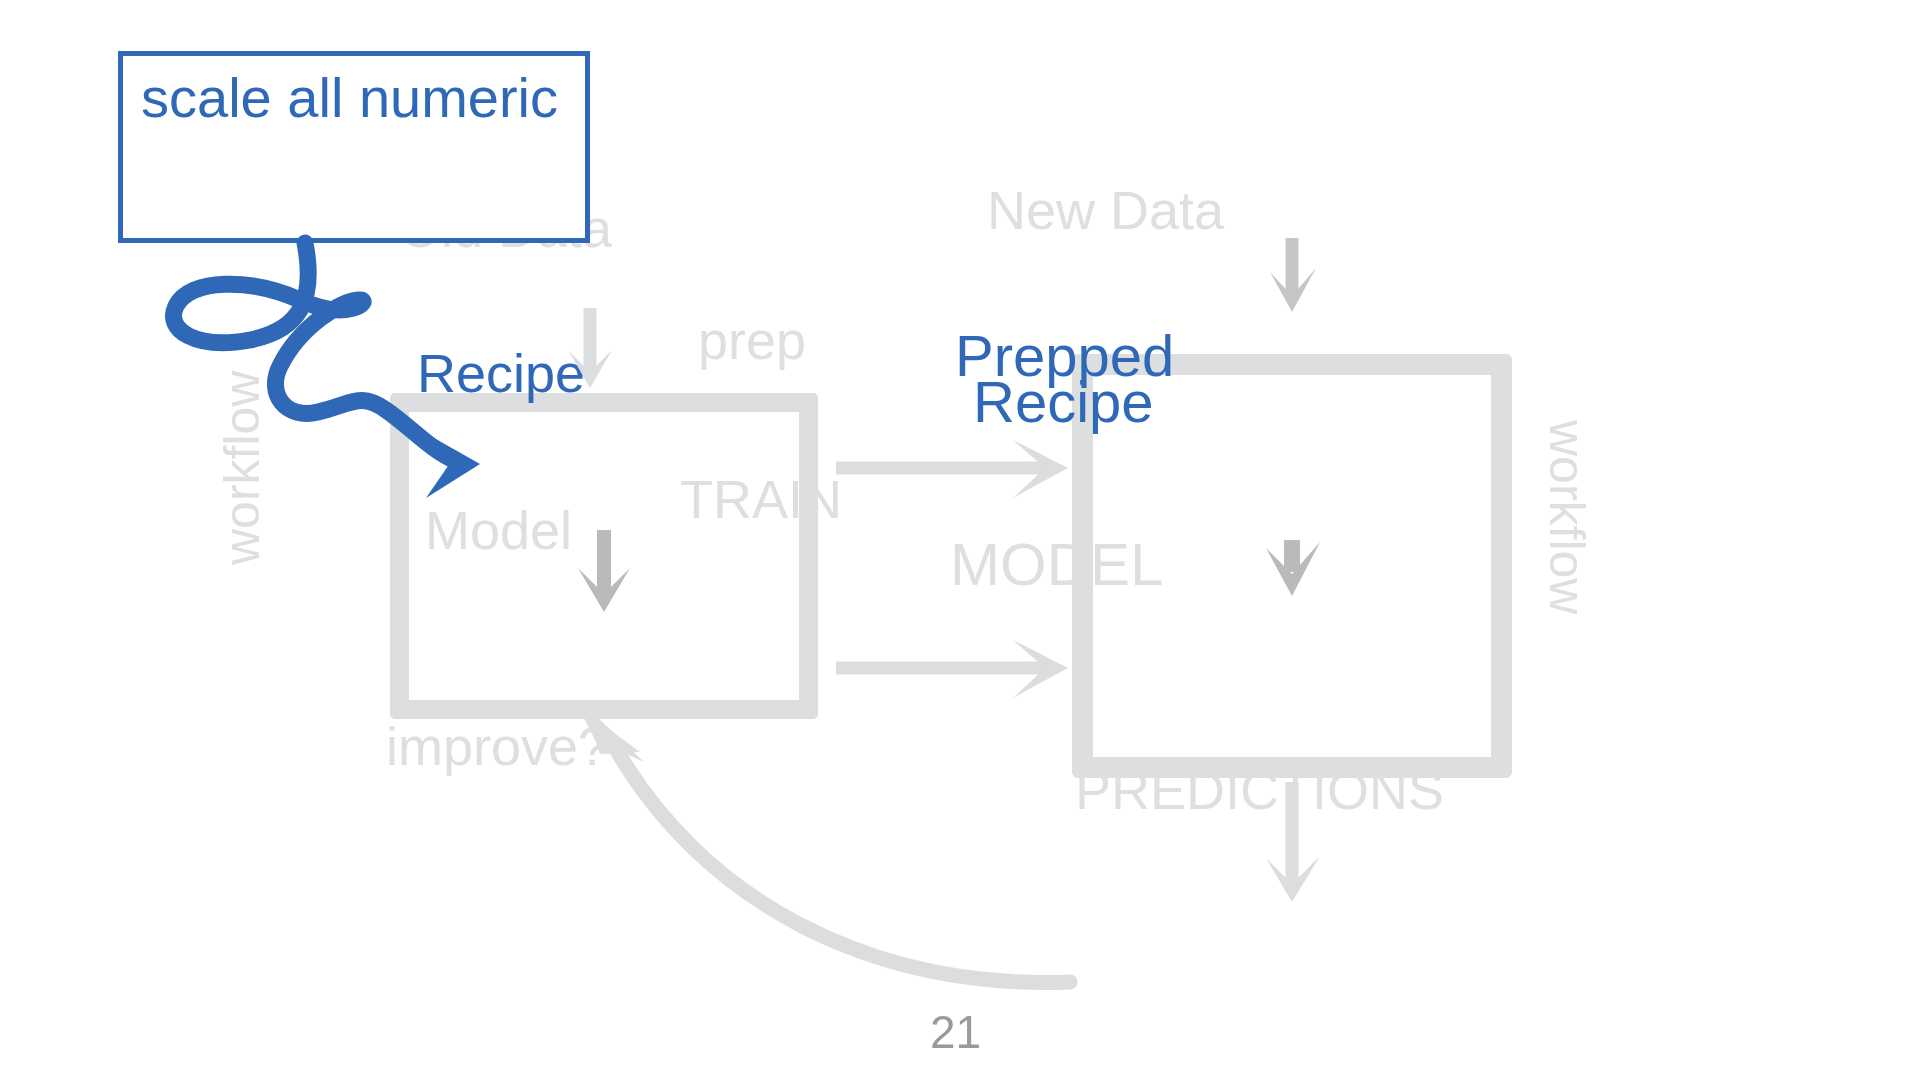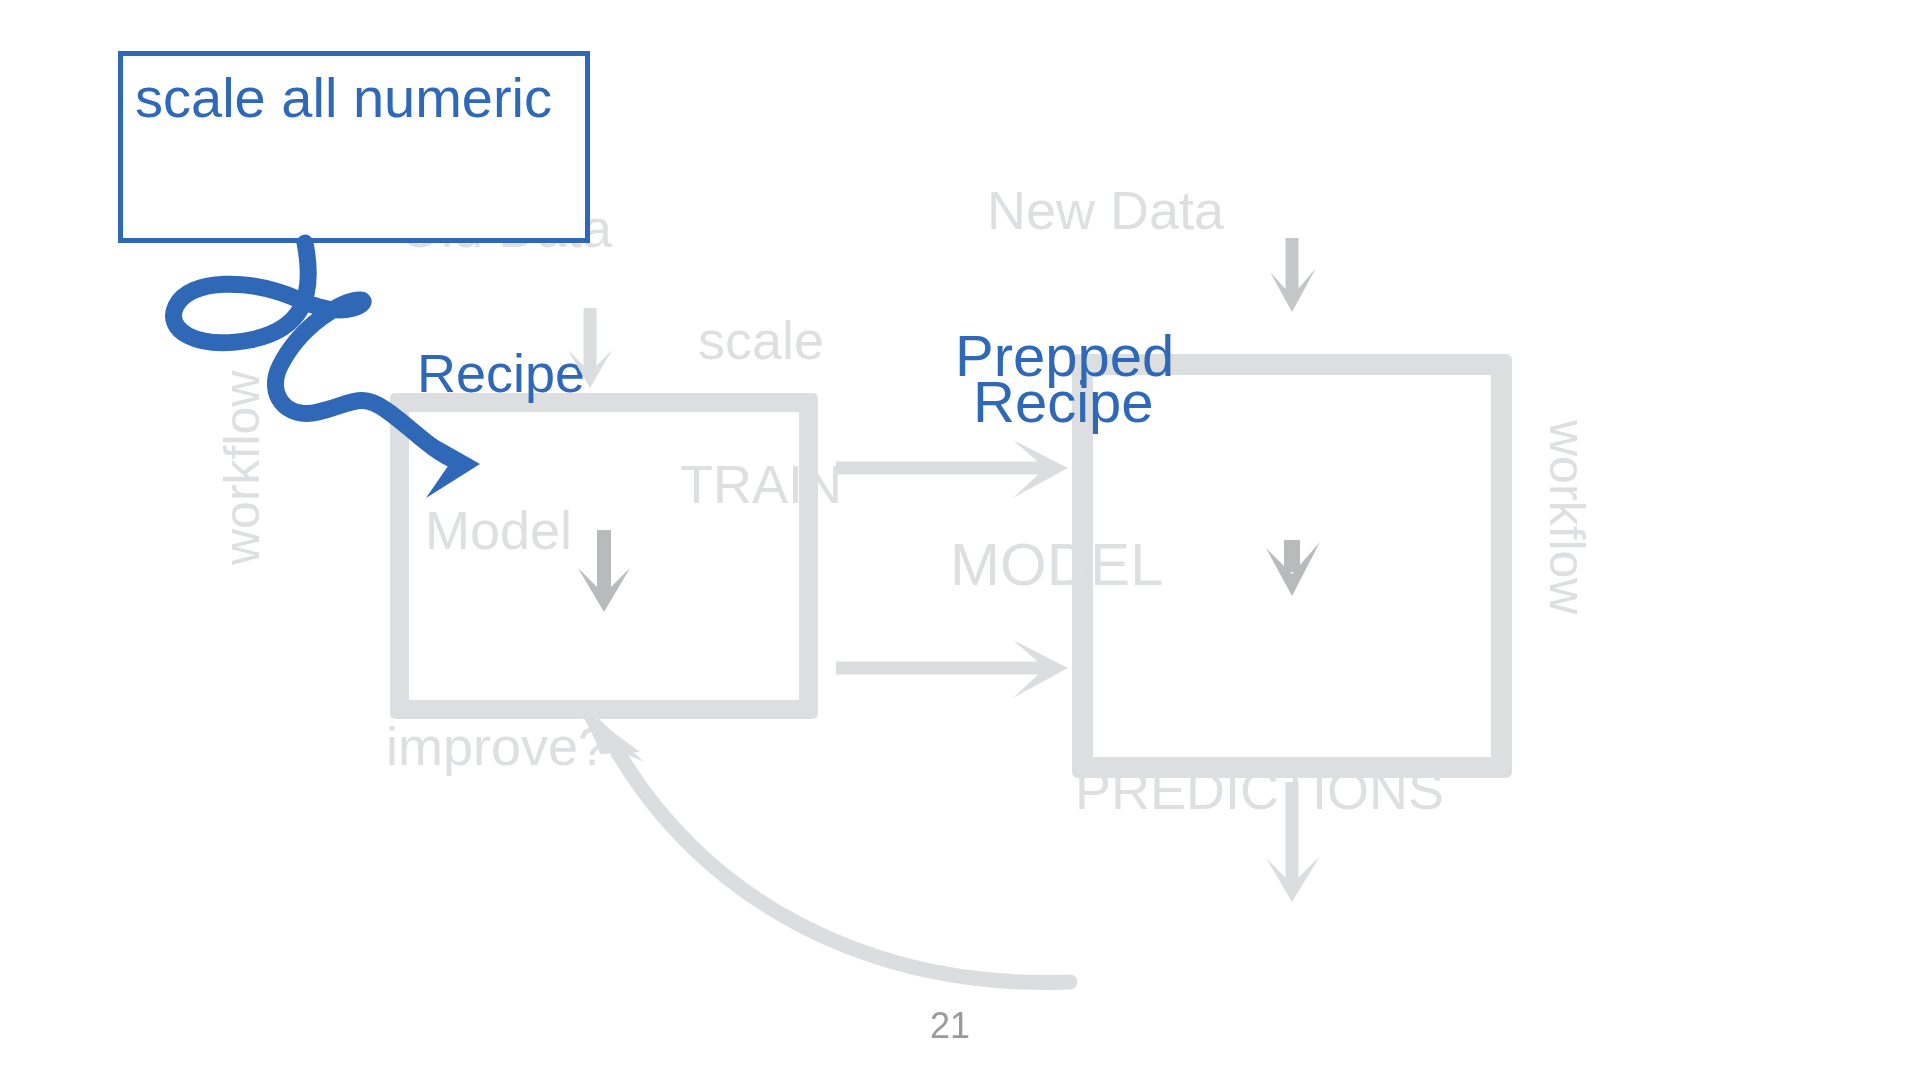--- a/index.html
+++ b/index.html
@@ -133,21 +133,21 @@
     pointer-events: none;
   }
   .svg-layer.under { z-index: 1; }
   .svg-layer.over  { z-index: 5; }
 
   .slide-num {
     position: absolute;
     left: 930px;
     top: 1005px;
     color: #9a9a9a;
-    font-size: 36px;
+    font-size: 46px;
   }
 </style>
 </head>
 <body>
 
 <div id="slide">
 
   <svg class="svg-layer under" viewBox="0 0 1920 1080">
 
     <g>
@@ -203,35 +203,35 @@
 
   <div class="txt label-ghost" style="left:425px; top:502px;">Model</div>
 
   <div class="txt label-blue-lg" style="left:955px; top:326px;">Prepped</div>
 
   <div class="txt label-blue-lg" style="left:973px; top:372px;">Recipe</div>
 
 
   <div class="txt label-ghost-lg" style="left:950px; top:533px;">MODEL</div>
 
-  <div class="txt label-ghost" style="left:698px; top:312px;">scale</div>
-
-  <div class="txt label-ghost" style="left:680px; top:456px;text-align:center;">TRAIN</div>
+  <div class="txt label-ghost" style="left:698px; top:312px;">prep</div>
+
+  <div class="txt label-ghost" style="left:680px; top:471px;text-align:center;">TRAIN</div>
 
   <div class="txt label-ghost" style="left:386px; top:718px;">improve?</div>
 
   <div class="txt label-ghost" style="left:1075px; top:762px;">PREDICTIONS</div>
 
   <div class="rot-left">workflow</div>
 
   <div class="rot-right">workflow</div>
 
   <div class="callout-box"></div>
   <div class="callout-inner">
-    <div class="callout-text" style="margin-left:18px;">scale all numeric</div>
+    <div class="callout-text" style="margin-left:24px;">scale all numeric</div>
   </div>
 
   <svg class="svg-layer over" viewBox="0 0 1920 1080">
     <path d="M305 243
              C 316 300, 300 330, 250 340
              C 196 350, 164 330, 176 306
              C 190 278, 250 278, 300 300
              C 348 322, 372 300, 360 300
              C 342 300, 300 326, 280 366
              C 266 394, 286 420, 318 412

